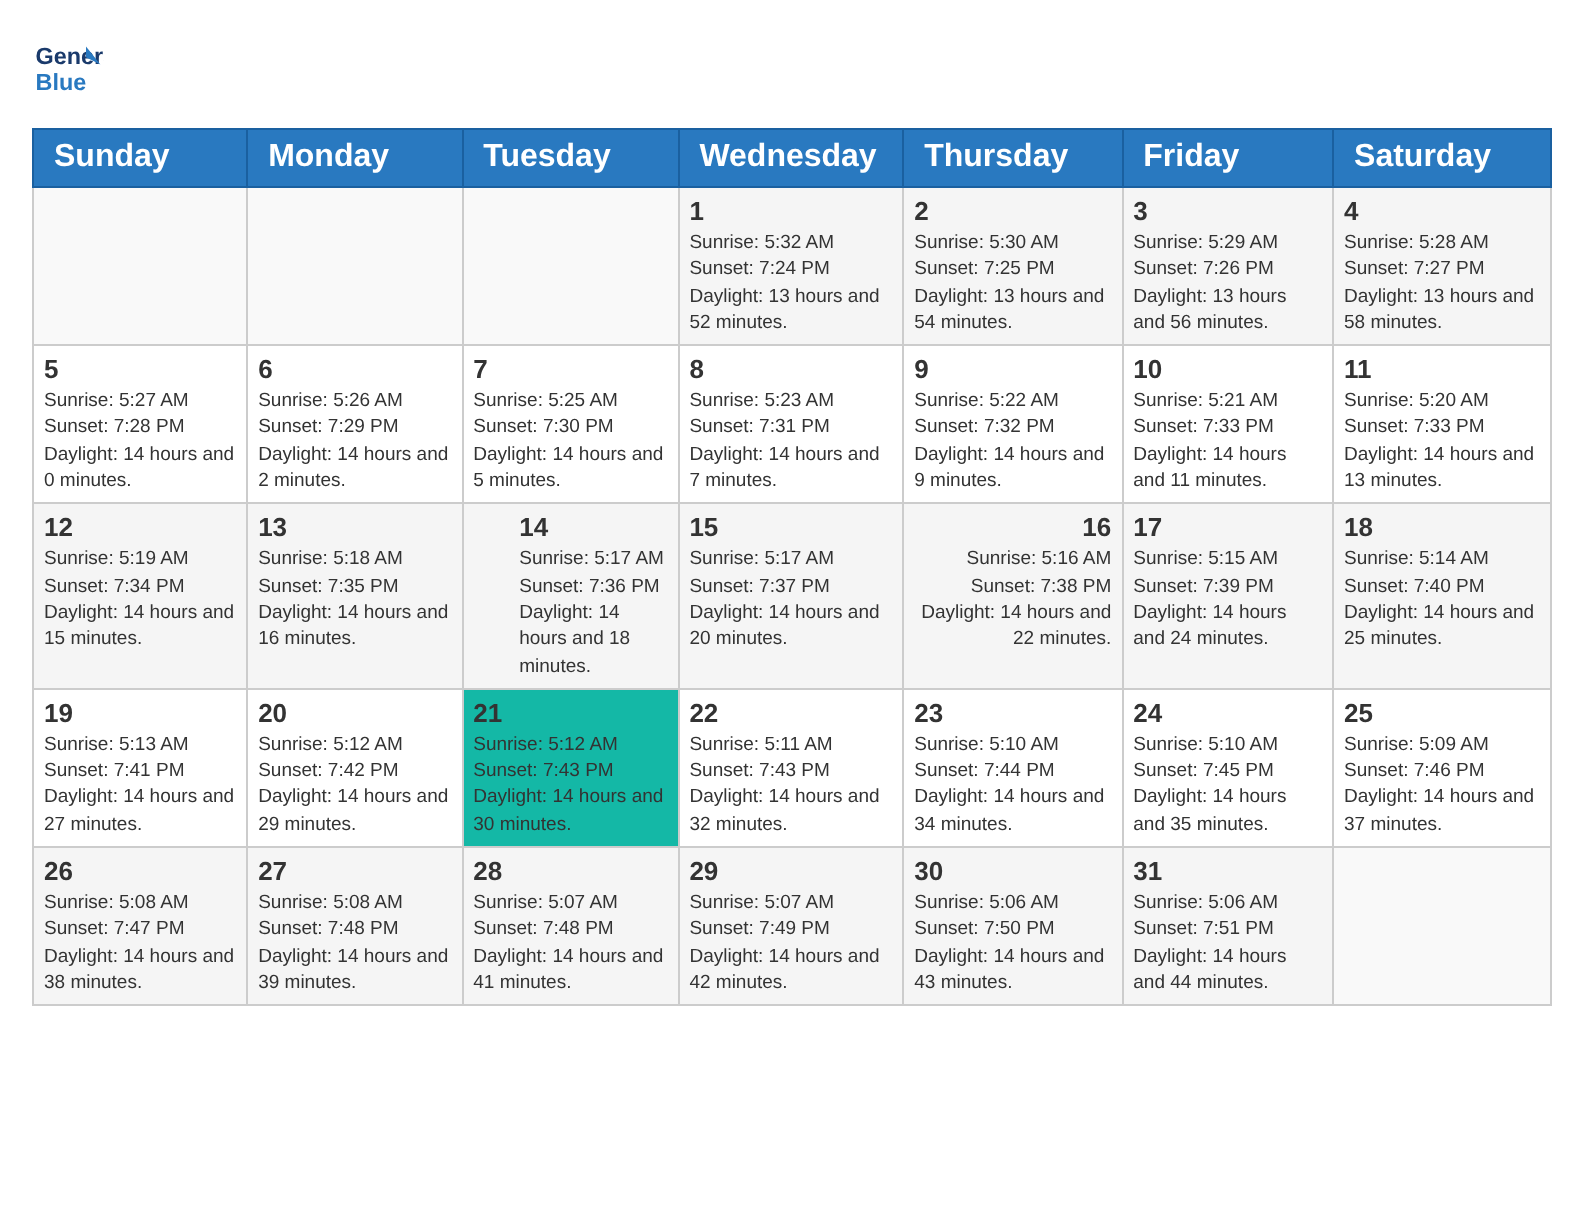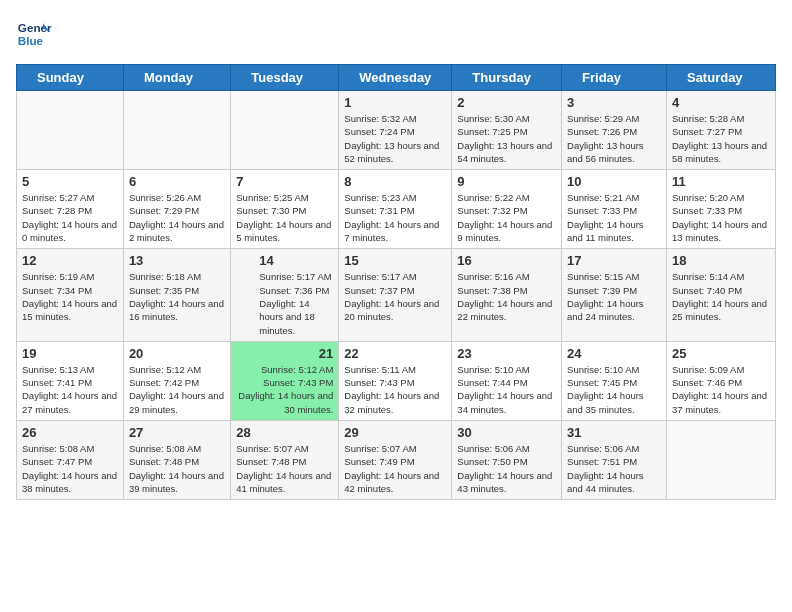--- a/index.html
+++ b/index.html
@@ -38,23 +38,23 @@
       color: #555;
     }
     .calendar {
       width: 100%;
       border-collapse: collapse;
       border: 1px solid #ccc;
     }
     .calendar th {
       background: #2979c0;
       color: #fff;
-      font-size: 13px;
+      font-size: 16px;
       font-weight: bold;
-      padding: 5px 20px;
+      padding: 5px 10px;
       text-align: left;
       border: 1px solid #1a60a0;
     }
     .calendar td {
       vertical-align: top;
       border: 1px solid #ccc;
       padding: 4px 5px;
       width: 113px;
       min-height: 80px;
       font-size: 10px;
@@ -202,21 +202,21 @@
           <div class="day-info">Sunrise: 5:17 AM
 Sunset: 7:36 PM
 Daylight: 14 hours and 18 minutes.</div>
         </td>
         <td style="background: rgb(245, 245, 245);">
           <span class="day-num">15</span>
           <div class="day-info">Sunrise: 5:17 AM
 Sunset: 7:37 PM
 Daylight: 14 hours and 20 minutes.</div>
         </td>
-        <td style="background: rgb(245, 245, 245);">
+        <td style="background: rgb(245, 245, 245); text-align: right;">
           <span class="day-num">16</span>
           <div class="day-info">Sunrise: 5:16 AM
 Sunset: 7:38 PM
 Daylight: 14 hours and 22 minutes.</div>
         </td>
         <td style="background: rgb(245, 245, 245);">
           <span class="day-num">17</span>
           <div class="day-info">Sunrise: 5:15 AM
 Sunset: 7:39 PM
 Daylight: 14 hours and 24 minutes.</div>
@@ -234,21 +234,21 @@
           <div class="day-info">Sunrise: 5:13 AM
 Sunset: 7:41 PM
 Daylight: 14 hours and 27 minutes.</div>
         </td>
         <td style="background: rgb(255, 255, 255);">
           <span class="day-num">20</span>
           <div class="day-info">Sunrise: 5:12 AM
 Sunset: 7:42 PM
 Daylight: 14 hours and 29 minutes.</div>
         </td>
-        <td style="background: #86efac; text-align: right;">
+        <td style="background: #14b8a6;">
           <span class="day-num">21</span>
           <div class="day-info">Sunrise: 5:12 AM
 Sunset: 7:43 PM
 Daylight: 14 hours and 30 minutes.</div>
         </td>
         <td style="background: rgb(255, 255, 255);">
           <span class="day-num">22</span>
           <div class="day-info">Sunrise: 5:11 AM
 Sunset: 7:43 PM
 Daylight: 14 hours and 32 minutes.</div>

